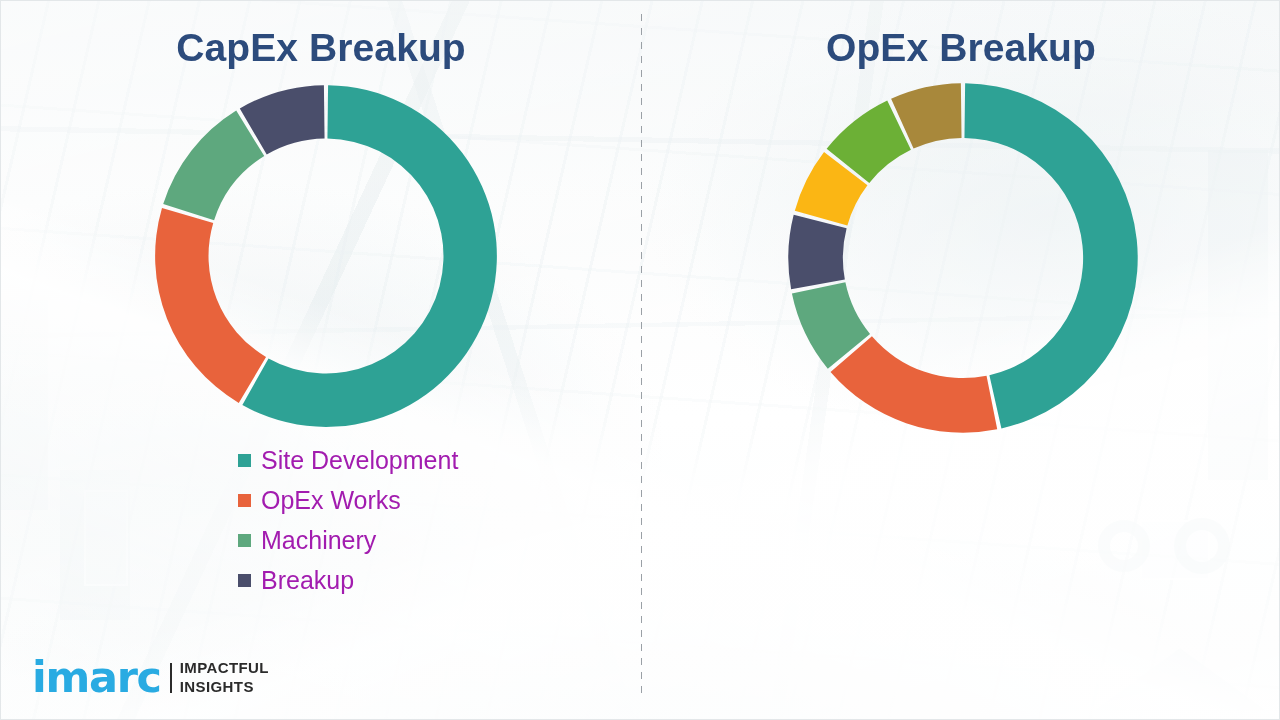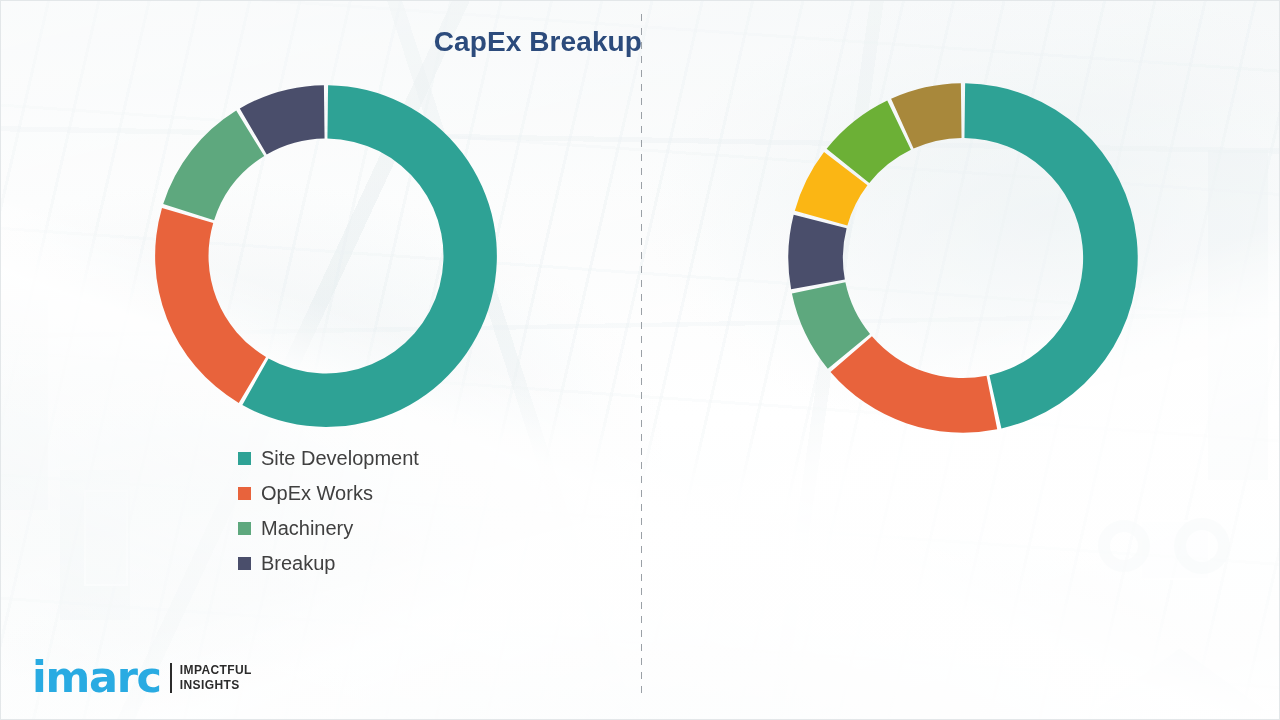--- a/index.html
+++ b/index.html
@@ -64,22 +64,22 @@
 
   
   .panel { position: absolute; top: 0; height: 720px; }
   #capex-panel { left: 0;   width: 642px; }
   #opex-panel  { left: 642px; width: 638px; }
 
   .chart-title {
     position: absolute;
     top: 26px;
     left: 0; right: 0;
-    text-align: right;
-    font-size: 28px;
+    text-align: center;
+    font-size: 39px;
     font-weight: bold;
     color: #2c4b7c;
     letter-spacing: .1px;
   }
 
   .donut-wrap { position: absolute; }
   #capex-donut { left: 148px; top: 78px; width: 356px; height: 356px; }
   #opex-donut  { left: 139px; top: 76px; width: 364px; height: 364px; }
   .donut-wrap svg { display: block; width: 100%; height: 100%; }
 
@@ -88,22 +88,22 @@
   #capex-legend { left: 238px; top: 448px; }
 
   .legend-item { display: flex; align-items: center; }
   #capex-legend .legend-item { margin-bottom: 15px; }
   .legend-swatch {
     width: 13px; height: 13px;
     flex: 0 0 13px;
     margin-right: 10px;
   }
   .legend-label {
-    font-size: 20px;
-    color: #404040;
+    font-size: 25px;
+    color: #a21caf;
     line-height: 1;
     white-space: nowrap;
   }
 
   
   #divider {
     position: absolute;
     left: 641px; top: 14px;
     width: 1px; height: 682px;
     background: repeating-linear-gradient(180deg, #9aa0a6 0 7px, rgba(255,255,255,0) 7px 14px);
@@ -114,21 +114,21 @@
   .logo-mark {
     font-size: 43px;
     font-weight: bold;
     color: #29abe2;
     letter-spacing: -1.3px;
     line-height: .95;
     font-family: "DejaVu Sans", sans-serif;
   }
   .logo-rule { width: 2px; height: 30px; background: #2b2b2b; margin: 0 8px 0 9px; }
   .logo-tag {
-    font-size: 12px;
+    font-size: 15px;
     font-weight: bold;
     color: #2b2b2b;
     line-height: 1.25;
     letter-spacing: .4px;
     font-family: "Liberation Sans", sans-serif;
   }
 </style>
 </head>
 <body>
 
@@ -183,20 +183,21 @@
       <div class="legend-item">
         <span class="legend-swatch" style="background: rgb(74, 78, 107);"></span>
         <span class="legend-label">Breakup</span>
       </div>
     </div>
   </section>
 
   <div id="divider"></div>
 
   <section class="panel" id="opex-panel">
+    <h2 class="chart-title">OpEx Breakup</h2>
 
     <div class="donut-wrap" id="opex-donut">
       <svg viewBox="0 0 200 200">
         <g>
             <path d="M 101.17283208018375 4.007164512596603 A 96 96 0 0 1 121.10523561787241 193.65131621880224 L 114.50984948728728 164.38527990042655 A 66 66 0 0 0 100.80632205512633 34.00492560241017 Z" fill="#2ea295"></path>
             <path d="M 118.81082984728172 194.13900722047487 A 96 96 0 0 1 27.219103725025377 162.60144676771765 L 49.96313381095495 143.03849465280587 A 66 66 0 0 0 112.93244552000618 164.72056746407645 Z" fill="#e8633c"></path>
             <path d="M 25.71133986625543 160.80456377224488 A 96 96 0 0 1 5.994610180310488 119.46758035422522 L 35.371294498963465 113.38396149352984 A 66 66 0 0 0 48.92654615805061 141.80313759341834 Z" fill="#5ea87e"></path>
             <path d="M 5.547036358380012 117.1650126511696 A 96 96 0 0 1 6.9744897849405305 76.28809477861665 L 36.044961727146614 83.69806516029894 A 66 66 0 0 0 35.06358749638626 111.80094619767911 Z" fill="#4a4e6b"></path>
             <path d="M 7.581592343058034 74.02235718631712 A 96 96 0 0 1 23.634545837930006 41.82511357449172 L 47.49875026357688 60.00476558246306 A 66 66 0 0 0 36.4623447358524 82.14037056559302 Z" fill="#fbb614"></path>
             <path d="M 25.07868089552032 39.97670499177234 A 96 96 0 0 1 58.36872787959576 13.496605953079197 L 71.37850041722209 40.52891659274195 A 66 66 0 0 0 48.49159311567022 58.73398468184348 Z" fill="#6cb036"></path>

